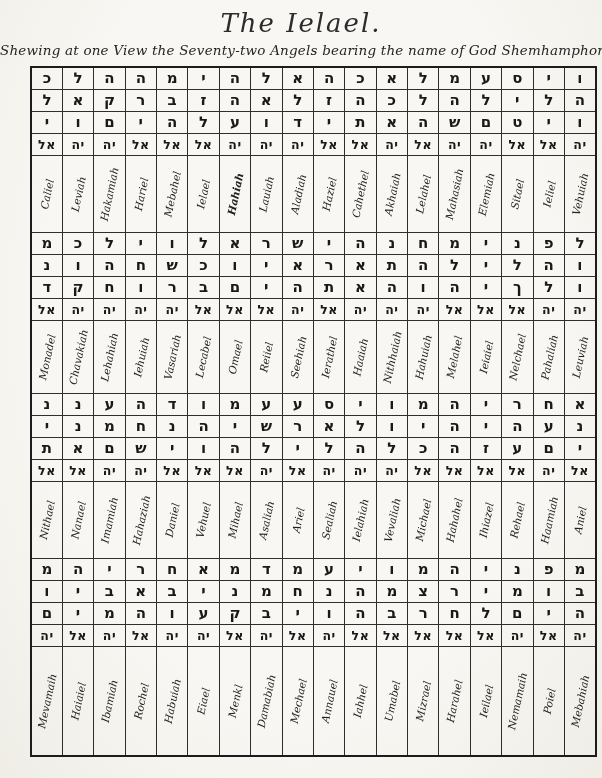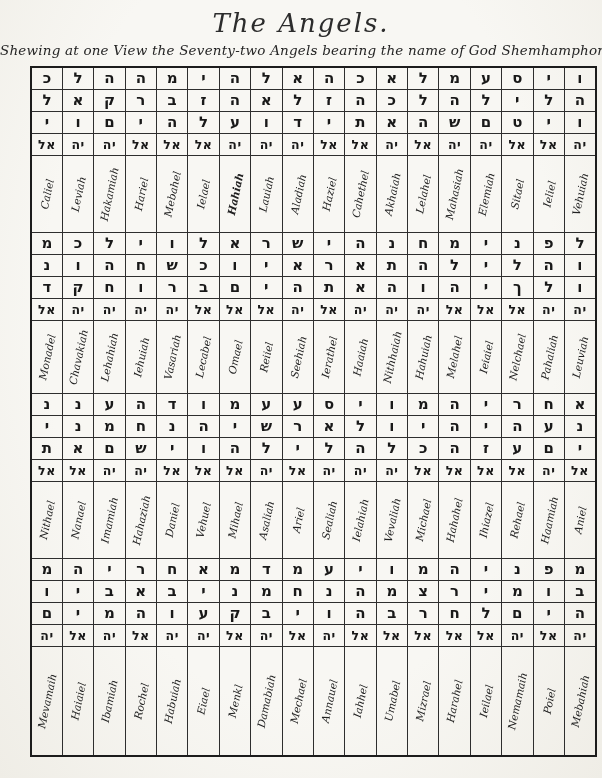--- a/index.html
+++ b/index.html
@@ -40,21 +40,21 @@
     transform:rotate(-78deg);
     font-style:italic;font-size:10.5px;color:#222;white-space:nowrap;
   }
   .rot.bold{font-weight:bold;font-size:10.5px;}
 </style>
 </head>
 <body>
 
 <div class="paper"></div>
 
-<div class="title">The Angels.</div>
+<div class="title">The Ielael.</div>
 
 <div class="subtitle">Shewing at one View the Seventy-two Angels bearing the name of God Shemhamphora</div>
 
 <table class="cabala">
   <tbody>
       <tr class="letter-row band0">
         <td>כ</td>
         <td>ל</td>
         <td>ה</td>
         <td>ה</td>

